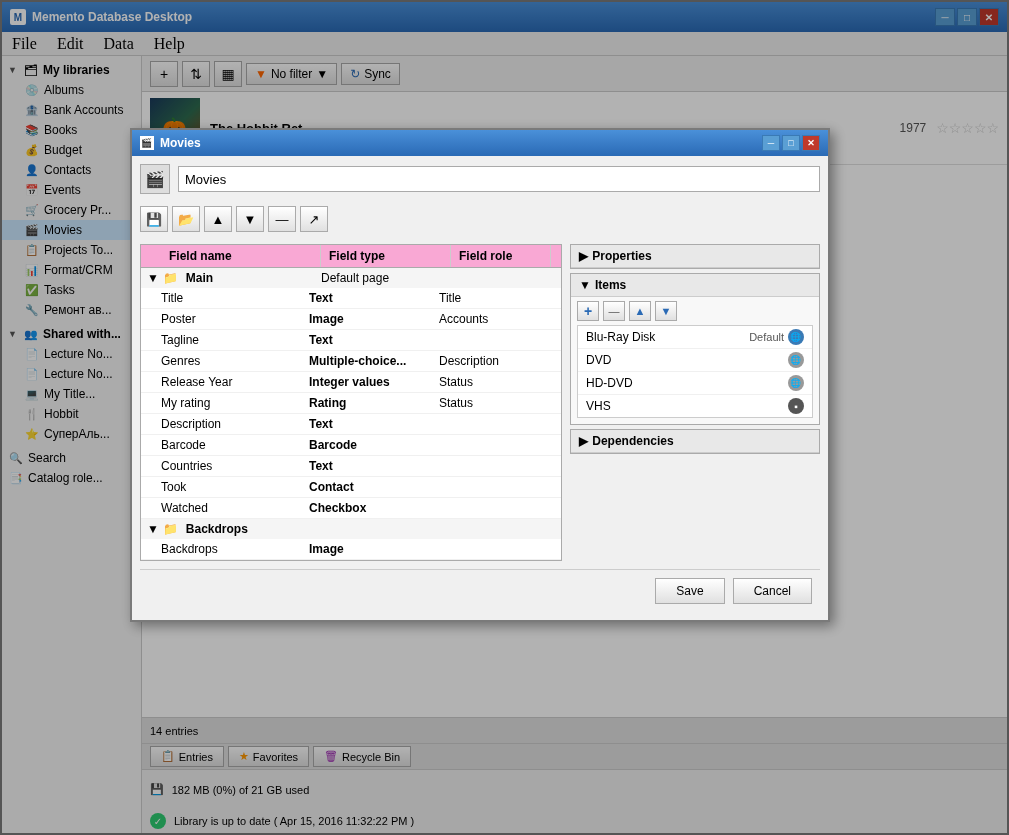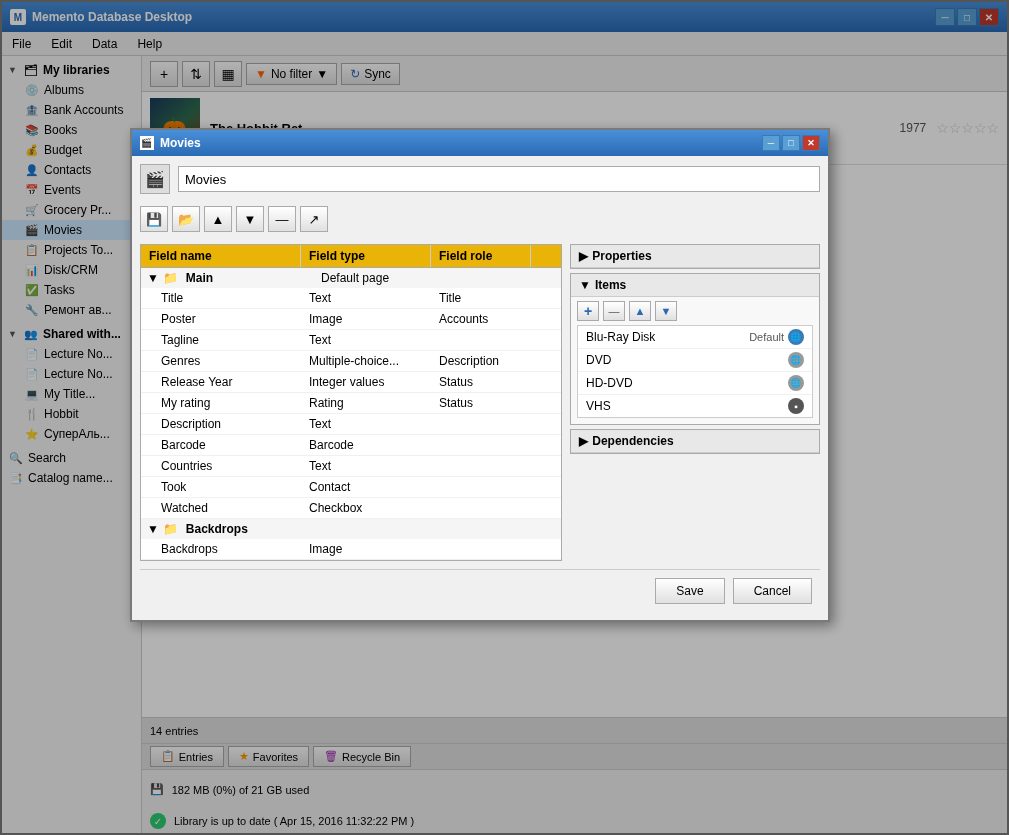--- a/index.html
+++ b/index.html
@@ -11,21 +11,21 @@
     
     .title-bar { background: linear-gradient(to bottom, #4a90d9, #2a6ab5); height: 30px; display: flex; align-items: center; justify-content: space-between; padding: 0 8px; color: white; font-size: 12px; font-weight: bold; }
     .title-bar-left { display: flex; align-items: center; gap: 6px; }
     .title-bar-icon { width: 16px; height: 16px; background: #fff; border-radius: 2px; display: flex; align-items: center; justify-content: center; font-size: 10px; color: #2a6ab5; font-weight: bold; }
     .window-controls { display: flex; gap: 2px; }
     .win-btn { width: 20px; height: 18px; background: #5a9fd4; border: 1px solid #3a7ab5; display: flex; align-items: center; justify-content: center; cursor: pointer; font-size: 10px; color: white; }
     .win-btn.close { background: #c0392b; }
 
     
     .menu-bar { background: #f0f0f0; height: 24px; display: flex; align-items: center; border-bottom: 1px solid #ccc; }
-    .menu-item { padding: 3px 10px; cursor: pointer; font-size: 12px; }
+    .menu-item { padding: 3px 10px; cursor: pointer; font-size: 16px; font-family: Liberation Serif, serif; }
 
     
     .main-content { display: flex; flex: 1; overflow: hidden; }
 
     
     .sidebar { width: 140px; background: #f5f5f5; border-right: 1px solid #ccc; overflow-y: auto; padding: 4px 0; }
     .sidebar-item { display: flex; align-items: center; gap: 4px; padding: 2px 6px; cursor: pointer; font-size: 12px; }
     .sidebar-item.selected { background: #cce8ff; }
     .sidebar-item.bold { font-weight: bold; }
     .sidebar-icon { width: 16px; height: 16px; display: flex; align-items: center; justify-content: center; font-size: 11px; flex-shrink: 0; }
@@ -68,33 +68,33 @@
     .modal-name-icon { width: 30px; height: 30px; background: #ddd; border: 1px solid #aaa; display: flex; align-items: center; justify-content: center; font-size: 16px; }
     .modal-name-input { flex: 1; height: 26px; padding: 2px 6px; border: 1px solid #aaa; font-size: 13px; background: white; }
 
     .modal-toolbar { display: flex; align-items: center; gap: 4px; padding: 4px 0; }
     .modal-tool-btn { width: 28px; height: 26px; background: linear-gradient(to bottom, #ffffff, #e0e0e0); border: 1px solid #aaa; display: flex; align-items: center; justify-content: center; cursor: pointer; font-size: 13px; }
 
     .modal-body { display: flex; gap: 8px; flex: 1; }
 
     
     .field-list-container { flex: 1; border: 1px solid #aaa; background: white; overflow-y: auto; }
-    .field-list-header { display: flex; background: #eab308; border-bottom: 1px solid #aaa; }
+    .field-list-header { display: flex; background: #f9a8d4; border-bottom: 1px solid #aaa; padding-left: 20px; }
     .field-col { padding: 4px 8px; font-weight: bold; font-size: 12px; border-right: 1px solid #ccc; }
     .field-col-name { width: 160px; }
     .field-col-type { width: 130px; }
     .field-col-role { width: 100px; }
 
     .field-group { }
     .field-group-header { display: flex; align-items: center; gap: 4px; padding: 3px 6px; background: #f5f5f5; font-weight: bold; font-size: 12px; cursor: pointer; }
     .field-row { display: flex; align-items: center; cursor: pointer; border-bottom: 1px solid #f0f0f0; }
     .field-row.selected { background: #3a7ab5; color: white; }
     .field-cell { padding: 3px 8px; font-size: 12px; }
     .field-cell-name { width: 160px; padding-left: 20px; }
-    .field-cell-type { width: 130px; }
+    .field-cell-type { width: 130px; font-weight: bold; }
     .field-cell-role { width: 100px; }
 
     
     .right-panel { width: 250px; display: flex; flex-direction: column; gap: 4px; }
     .panel-section { border: 1px solid #aaa; background: #f8f8f8; }
     .panel-section-header { display: flex; align-items: center; gap: 4px; padding: 4px 8px; background: #e8e8e8; border-bottom: 1px solid #ccc; font-weight: bold; font-size: 12px; cursor: pointer; }
     .panel-toolbar { display: flex; gap: 4px; padding: 4px 6px; }
     .panel-tool-btn { width: 22px; height: 20px; background: linear-gradient(to bottom, #ffffff, #e0e0e0); border: 1px solid #aaa; display: flex; align-items: center; justify-content: center; cursor: pointer; font-size: 11px; color: #555; }
     .panel-tool-btn.blue { color: #2a6ab5; }
 
@@ -183,21 +183,21 @@
         <span>Movies</span>
       </div>
       <div class="sidebar-item">
         <span style="width:12px"></span>
         <span class="sidebar-icon">📋</span>
         <span>Projects To...</span>
       </div>
       <div class="sidebar-item">
         <span style="width:12px"></span>
         <span class="sidebar-icon">📊</span>
-        <span>Disk/CRM</span>
+        <span>Format/CRM</span>
       </div>
       <div class="sidebar-item">
         <span style="width:12px"></span>
         <span class="sidebar-icon">✅</span>
         <span>Tasks</span>
       </div>
       <div class="sidebar-item">
         <span style="width:12px"></span>
         <span class="sidebar-icon">🔧</span>
         <span>Ремонт ав...</span>
@@ -233,21 +233,21 @@
         <span class="sidebar-icon">⭐</span>
         <span>СуперАль...</span>
       </div>
 
       <div class="sidebar-item" style="margin-top:4px">
         <span class="sidebar-icon">🔍</span>
         <span>Search</span>
       </div>
       <div class="sidebar-item">
         <span class="sidebar-icon">📑</span>
-        <span>Catalog name...</span>
+        <span>Catalog role...</span>
       </div>
     </div>
 
     <div class="right-content">
 
       <div class="toolbar">
         <div class="toolbar-btn">+</div>
         <div class="toolbar-btn">⇅</div>
         <div class="toolbar-btn">▦</div>
         <div class="filter-btn">

